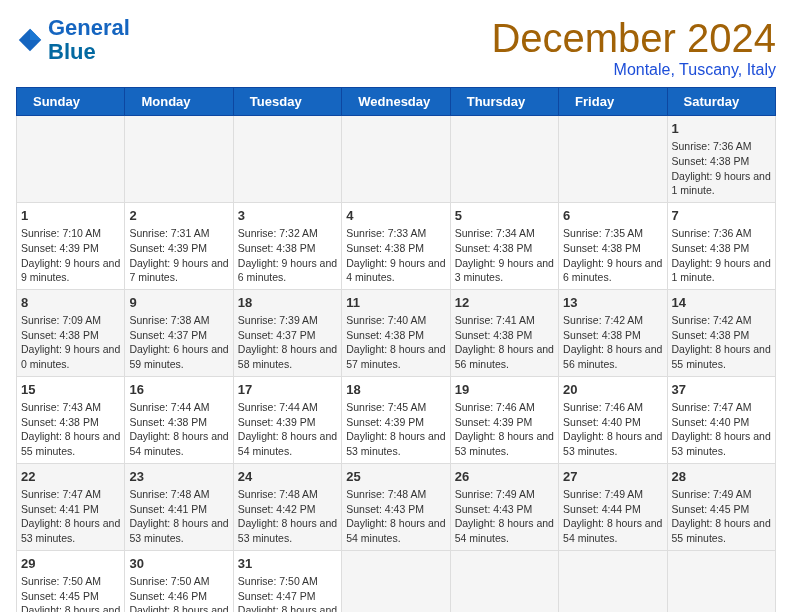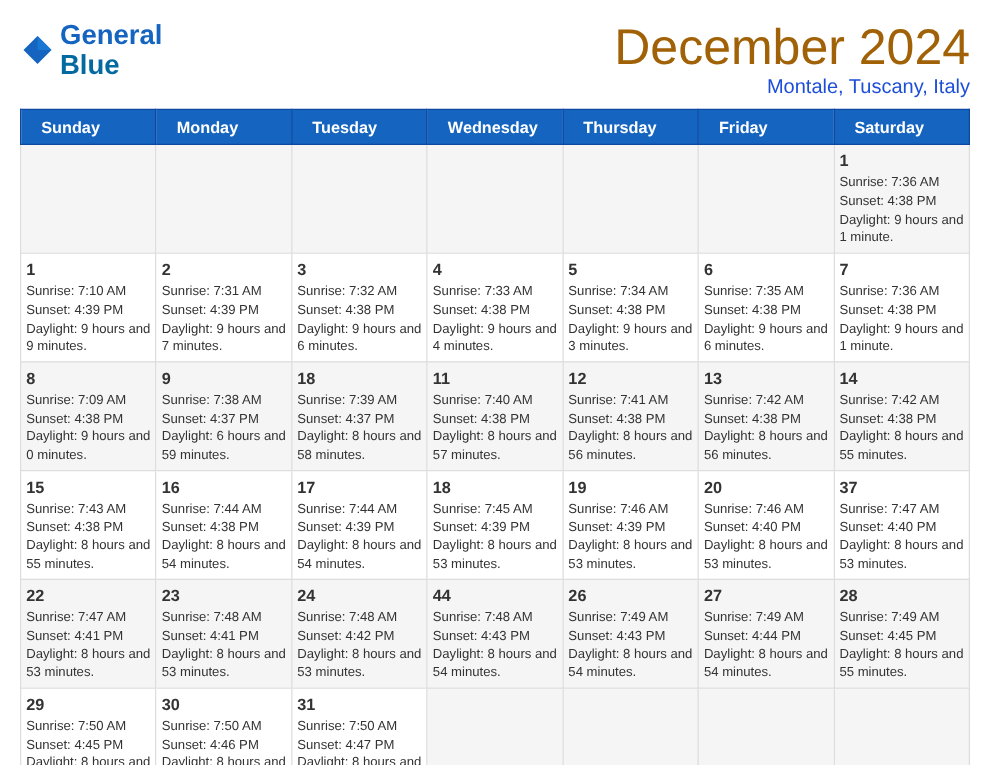--- a/index.html
+++ b/index.html
@@ -276,21 +276,21 @@
         <span>Sunset: 4:41 PM</span><br>
         <span>Daylight: 8 hours and 53 minutes.</span>
       </td>
         <td>
         <span class="day-num">24</span>
         <span>Sunrise: 7:48 AM</span><br>
         <span>Sunset: 4:42 PM</span><br>
         <span>Daylight: 8 hours and 53 minutes.</span>
       </td>
         <td>
-        <span class="day-num">44</span>
+        <span class="day-num">25</span>
         <span>Sunrise: 7:48 AM</span><br>
         <span>Sunset: 4:43 PM</span><br>
         <span>Daylight: 8 hours and 54 minutes.</span>
       </td>
         <td>
         <span class="day-num">26</span>
         <span>Sunrise: 7:49 AM</span><br>
         <span>Sunset: 4:43 PM</span><br>
         <span>Daylight: 8 hours and 54 minutes.</span>
       </td>

